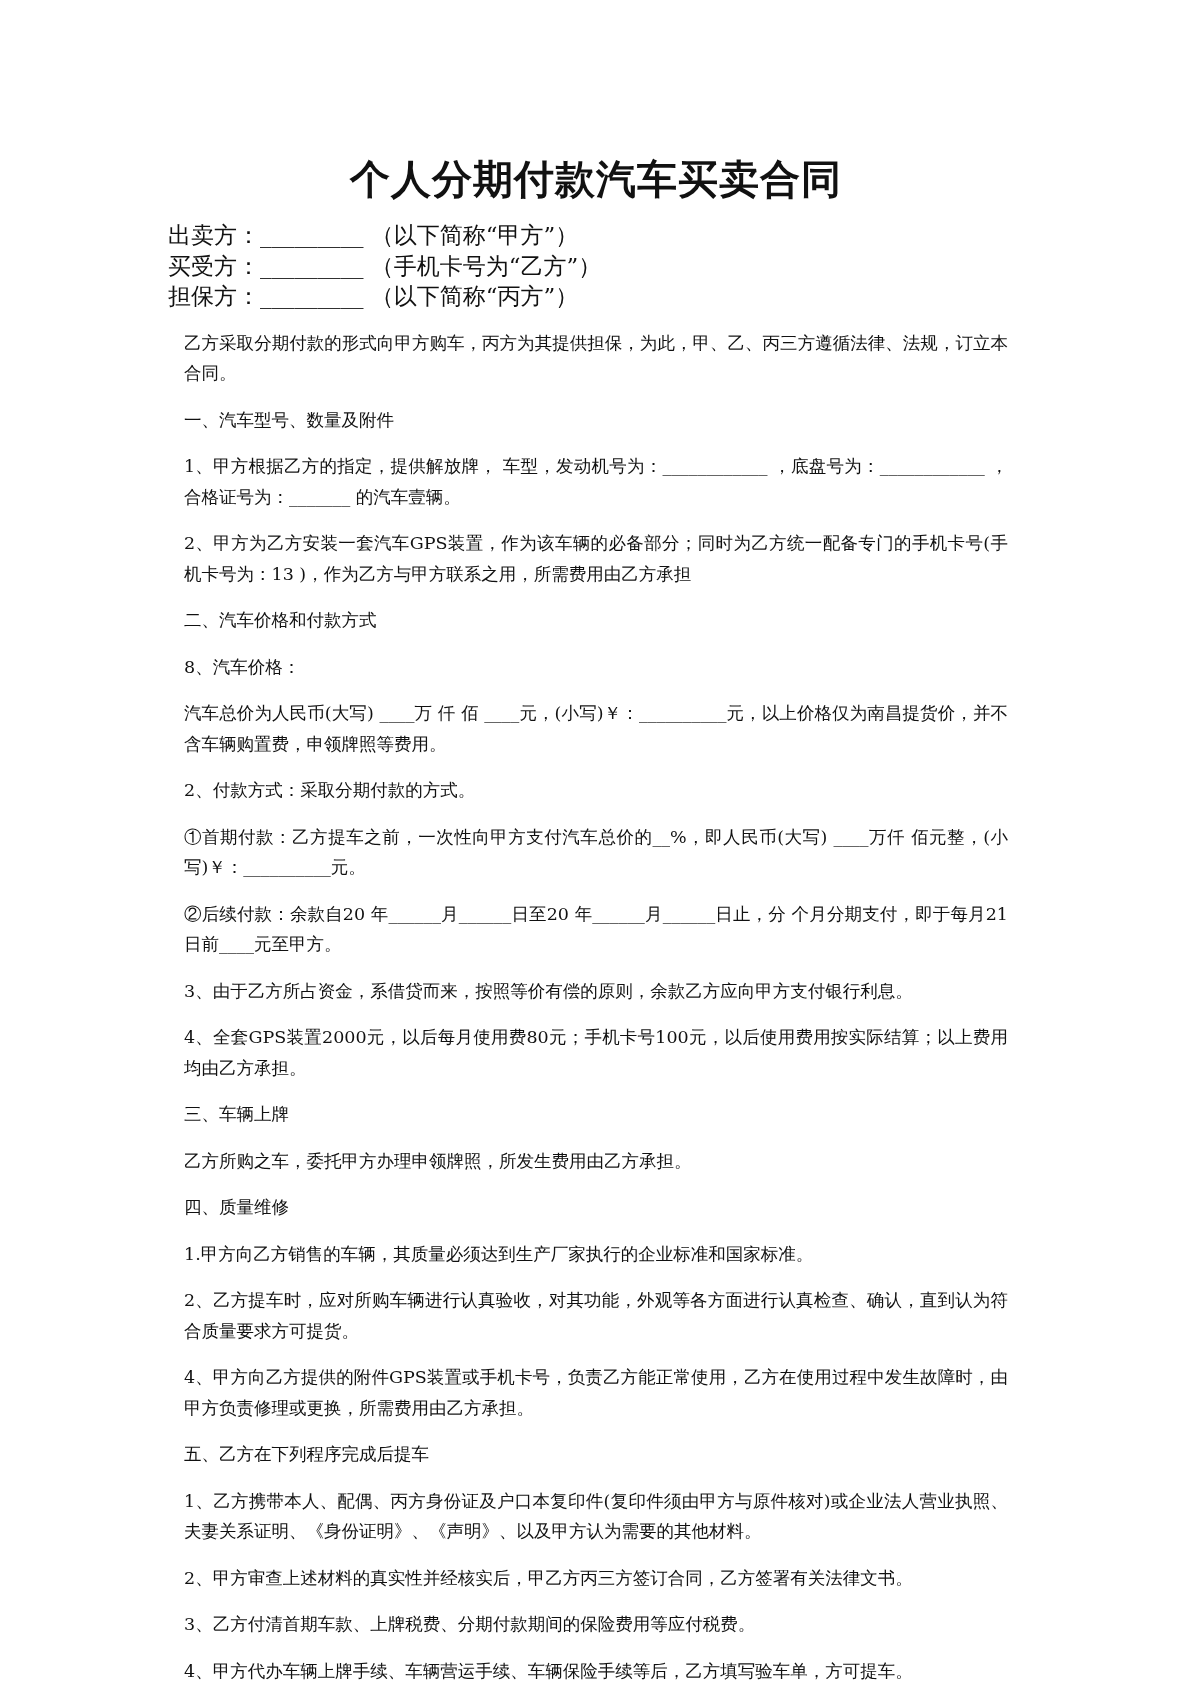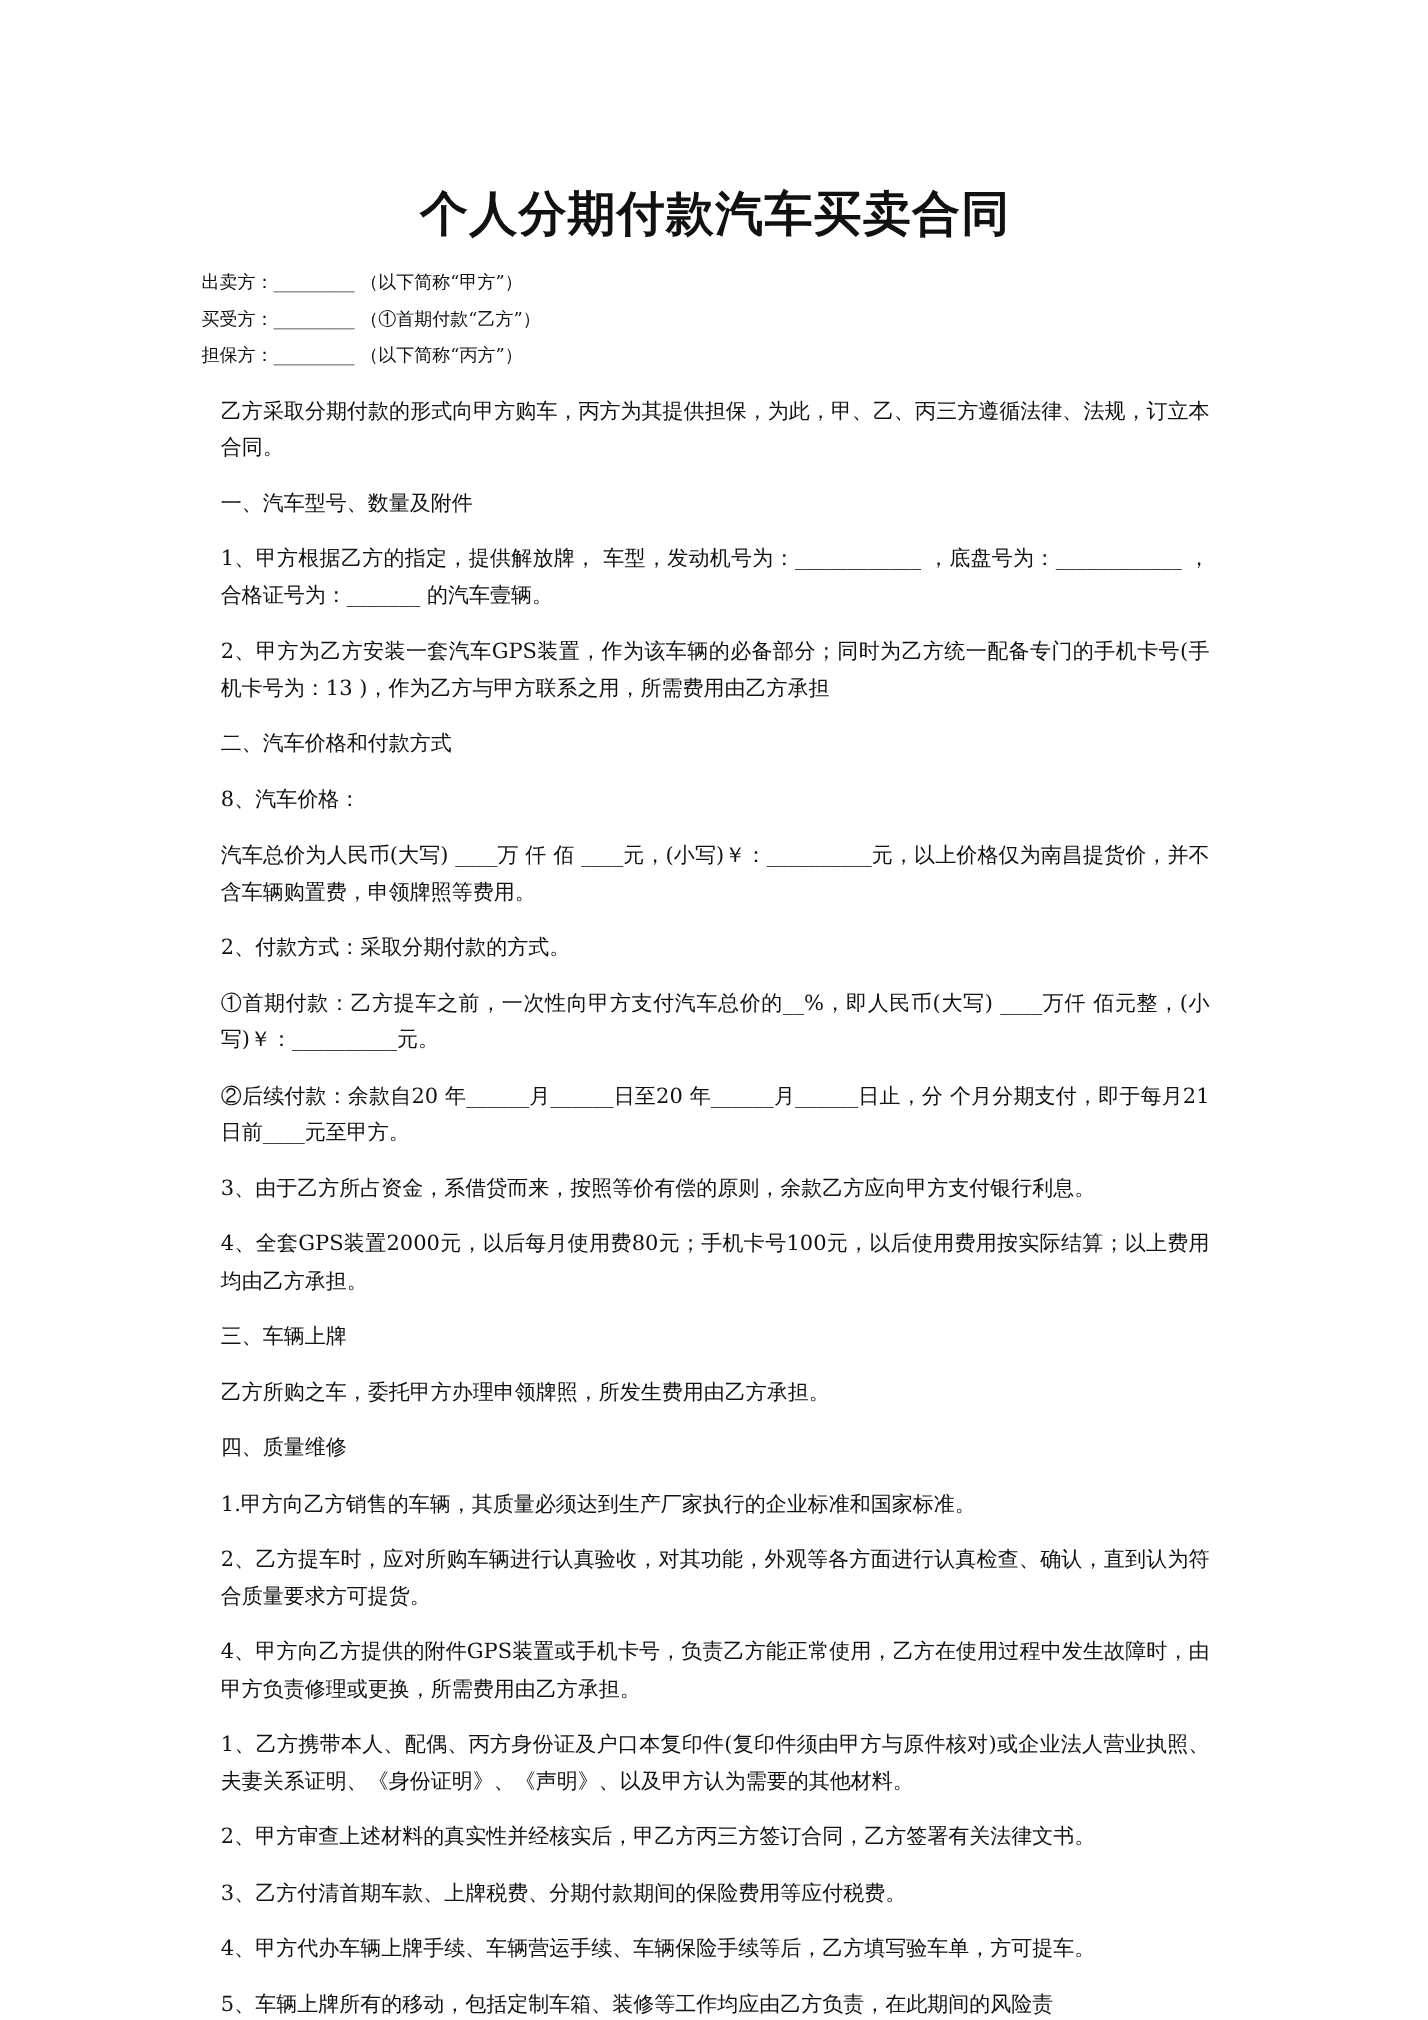--- a/index.html
+++ b/index.html
@@ -1,34 +1,34 @@
 <!DOCTYPE html>
 <html><head>
 <meta charset="utf-8">
 <style>
   html, body { margin: 0; padding: 0; background: #ffffff; }
   body { width: 1190px; height: 1683px; position: relative; overflow: hidden;
          font-family: "DejaVu Serif", "Liberation Serif", serif; color: #111; }
   .page { position: absolute; left: 168px; top: 150px; width: 856px; }
   .title { text-align: center; font-size: 40px; font-weight: bold; line-height: 58px;
            margin: 0 0 12px 0; letter-spacing: 1px; font-family: "DejaVu Sans", "Liberation Sans", sans-serif; }
-  .line { font-size: 15px; line-height: 30.5px; white-space: nowrap; margin: 0; }
+  .line { font-size: 23px; line-height: 30.5px; white-space: nowrap; margin: 0; }
   .para { font-size: 17.5px; line-height: 30.5px; margin: 16px; text-align: justify; }
 </style>
 </head>
 <body>
 
 <div class="page">
   <h1 class="title">个人分期付款汽车买卖合同</h1>
 
   <p class="line">
     <span>出卖方：</span><span>_________</span> <span>（以下简称“甲方”）</span>
   </p>
   <p class="line">
-    <span>买受方：</span><span>_________</span> <span>（①首期付款“乙方”）</span>
+    <span>买受方：</span><span>_________</span> <span>（手机卡号为“乙方”）</span>
   </p>
   <p class="line">
     <span>担保方：</span><span>_________</span> <span>（以下简称“丙方”）</span>
   </p>
 
   <p class="para">乙方采取分期付款的形式向甲方购车，丙方为其提供担保，为此，甲、乙、丙三方遵循法律、法规，订立本合同。</p>
 
   <p class="para">一、汽车型号、数量及附件</p>
   <p class="para">1、甲方根据乙方的指定，提供解放牌， 车型，发动机号为：____________ ，底盘号为：____________ ，合格证号为：_______ 的汽车壹辆。</p>
   <p class="para">2、甲方为乙方安装一套汽车GPS装置，作为该车辆的必备部分；同时为乙方统一配备专门的手机卡号(手机卡号为：13 )，作为乙方与甲方联系之用，所需费用由乙方承担</p>
@@ -39,18 +39,19 @@
   <p class="para">①首期付款：乙方提车之前，一次性向甲方支付汽车总价的__%，即人民币(大写) ____万仟 佰元整，(小写)￥：__________元。</p>
   <p class="para">②后续付款：余款自20 年______月______日至20 年______月______日止，分 个月分期支付，即于每月21日前____元至甲方。</p>
   <p class="para">3、由于乙方所占资金，系借贷而来，按照等价有偿的原则，余款乙方应向甲方支付银行利息。</p>
   <p class="para">4、全套GPS装置2000元，以后每月使用费80元；手机卡号100元，以后使用费用按实际结算；以上费用均由乙方承担。</p>
   <p class="para">三、车辆上牌</p>
   <p class="para">乙方所购之车，委托甲方办理申领牌照，所发生费用由乙方承担。</p>
   <p class="para">四、质量维修</p>
   <p class="para">1.甲方向乙方销售的车辆，其质量必须达到生产厂家执行的企业标准和国家标准。</p>
   <p class="para">2、乙方提车时，应对所购车辆进行认真验收，对其功能，外观等各方面进行认真检查、确认，直到认为符合质量要求方可提货。</p>
   <p class="para">4、甲方向乙方提供的附件GPS装置或手机卡号，负责乙方能正常使用，乙方在使用过程中发生故障时，由甲方负责修理或更换，所需费用由乙方承担。</p>
+  <p class="para">五、乙方在下列程序完成后提车</p>
   <p class="para">1、乙方携带本人、配偶、丙方身份证及户口本复印件(复印件须由甲方与原件核对)或企业法人营业执照、夫妻关系证明、《身份证明》、《声明》、以及甲方认为需要的其他材料。</p>
   <p class="para">2、甲方审查上述材料的真实性并经核实后，甲乙方丙三方签订合同，乙方签署有关法律文书。</p>
   <p class="para">3、乙方付清首期车款、上牌税费、分期付款期间的保险费用等应付税费。</p>
   <p class="para">4、甲方代办车辆上牌手续、车辆营运手续、车辆保险手续等后，乙方填写验车单，方可提车。</p>
   <p class="para">5、车辆上牌所有的移动，包括定制车箱、装修等工作均应由乙方负责，在此期间的风险责</p>
 </div>
 
 </body></html>

